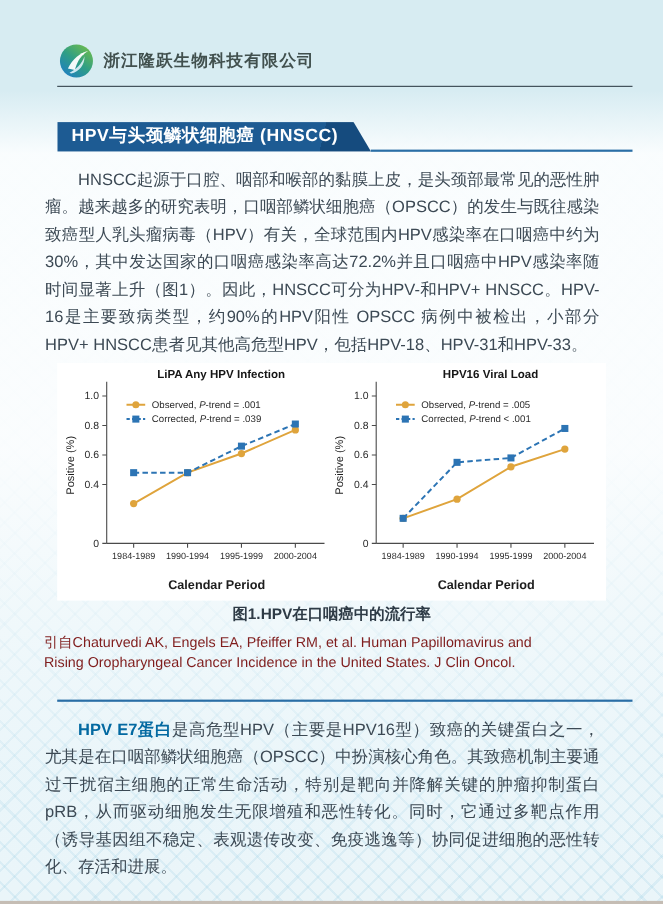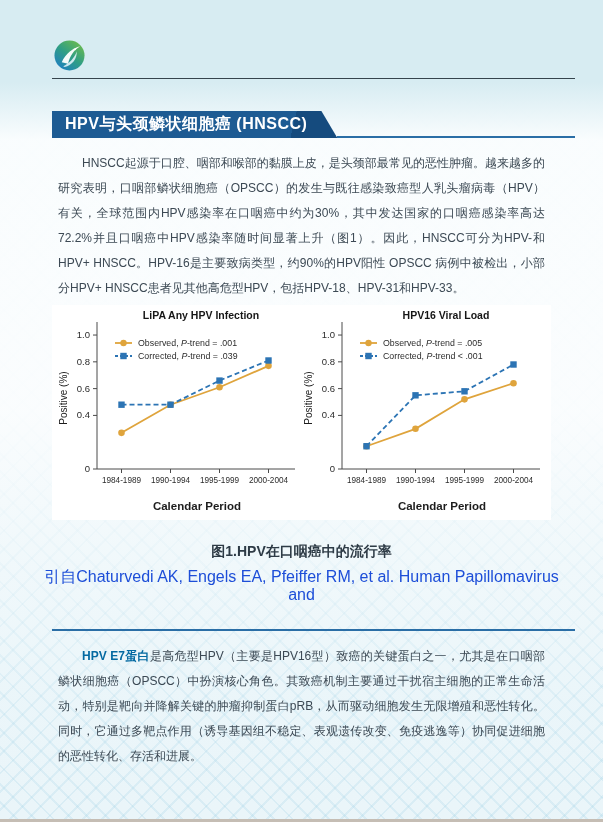--- a/index.html
+++ b/index.html
@@ -23,47 +23,48 @@
   .section-head{display:flex;align-items:flex-end;margin:32px 28px 0 52px;}
   .banner{
     background:linear-gradient(103deg,#1d5b93 0 84%,#154b7e 84%);
     color:#fff;font-weight:bold;font-size:16px;letter-spacing:0.5px;
     padding:4px 30px 5px 13px;
     clip-path:polygon(0 0, calc(100% - 16px) 0, 100% 100%, 0 100%);
     line-height:18px;
   }
   .head-line{flex:1;height:2px;background:#2a6ea6;}
   .para{
-    margin:13px 58px 0 58px;font-size:12px;line-height:25px;
+    margin:13px 58px 0 41px;font-size:15px;line-height:25px;
     text-align:justify;color:#3c4954;text-indent:2em;
   }
   .para .lead{font-weight:bold;color:#0369a1;}
   .figure-panel{margin:4px 52px 0 52px;background:#ffffff;display:flex;justify-content:space-between;padding:2px 5px;}
-  .figure-caption{margin-top:23px;text-align:center;font-size:14px;font-weight:bold;color:#2e3b46;}
-  .figure-citation{margin:7px 40px 0 40px;text-align:center;font-size:16px;line-height:17.5px;color:#1d4ed8;}
+  .figure-caption{margin-top:4px;text-align:center;font-size:14px;font-weight:bold;color:#2e3b46;}
+  .figure-citation{margin:7px 40px 0 40px;font-size:13px;line-height:17.5px;color:#7f1d1d;}
   .figure-citation span{display:block;}
   svg text{font-family:"Liberation Sans","DejaVu Sans",sans-serif;}
 </style>
 </head>
 <body>
 
 <div class="header">
   <svg width="31" height="31" viewBox="0 0 32 32">
     <defs>
       <linearGradient id="logoGrad" x1="0.85" y1="0.05" x2="0.15" y2="0.95">
         <stop offset="0" stop-color="#6cbb4e"></stop>
         <stop offset="0.5" stop-color="#2f9e85"></stop>
         <stop offset="1" stop-color="#1f7fc2"></stop>
       </linearGradient>
     </defs>
     <circle cx="16" cy="16" r="15.5" fill="url(#logoGrad)"></circle>
     <path d="M8 23 C 12 14, 20 8, 27 6.5 C 21 10, 16.5 16, 14.5 24.5 Z" fill="#ffffff" opacity="0.95"></path>
     <path d="M9.5 27 C 15 24.5, 21.5 18.5, 23.5 11.5 C 24 19.5, 18.5 26, 11 27.8 Z" fill="#eaf7ff" opacity="0.85"></path>
     <path d="M19 9.5 l4.5 -1.5 l-1.2 2.6 Z" fill="#ffffff" opacity="0.9"></path>
   </svg>
+  <span class="company-name">浙江隆跃生物科技有限公司</span>
 </div>
 <div class="header-rule"></div>
 
 <div class="section-head">
   <div class="banner">HPV与头颈鳞状细胞癌 (HNSCC)</div>
   <div class="head-line"></div>
 </div>
 
 <p class="para"><span>HNSCC起源于口腔、咽部和喉部的黏膜上皮，是头颈部最常见的恶性肿瘤。越来越多的研究表明，口咽部鳞状细胞癌（OPSCC）的发生与既往感染致癌型人乳头瘤病毒（HPV）有关，全球范围内HPV感染率在口咽癌中约为30%，其中发达国家的口咽癌感染率高达72.2%并且口咽癌中HPV感染率随时间显著上升（图1）。因此，HNSCC可分为HPV-和HPV+ HNSCC。HPV-16是主要致病类型，约90%的HPV阳性 OPSCC 病例中被检出，小部分HPV+ HNSCC患者见其他高危型HPV，包括HPV-18、HPV-31和HPV-33。</span></p>
 
@@ -148,20 +149,21 @@
         <text x="81" y="39" font-size="8.8" fill="#2b2b2b"><tspan>Observed, </tspan><tspan font-style="italic">P</tspan><tspan>-trend = .005</tspan></text>
         <line x1="58" y1="49" x2="75" y2="49" stroke="#2C74B4" stroke-width="1.8" stroke-dasharray="3 2"></line>
         <rect x="63.3" y="45.8" width="6.4" height="6.4" fill="#2C74B4"></rect>
         <text x="81" y="52" font-size="8.8" fill="#2b2b2b"><tspan>Corrected, </tspan><tspan font-style="italic">P</tspan><tspan>-trend &lt; .001</tspan></text>
       </svg></div>
 </div>
 
 <div class="figure-caption">图1.HPV在口咽癌中的流行率</div>
 <div class="figure-citation">
   <span>引自Chaturvedi AK, Engels EA, Pfeiffer RM, et al. Human Papillomavirus and</span>
+  <span>Rising Oropharyngeal Cancer Incidence in the United States. J Clin Oncol.</span>
 </div>
 
 <div class="section-head" style="margin-top:26px;">
   <div class="head-line"></div>
 </div>
 
 <p class="para"><span class="lead">HPV E7蛋白</span><span>是高危型HPV（主要是HPV16型）致癌的关键蛋白之一，尤其是在口咽部鳞状细胞癌（OPSCC）中扮演核心角色。其致癌机制主要通过干扰宿主细胞的正常生命活动，特别是靶向并降解关键的肿瘤抑制蛋白pRB，从而驱动细胞发生无限增殖和恶性转化。同时，它通过多靶点作用（诱导基因组不稳定、表观遗传改变、免疫逃逸等）协同促进细胞的恶性转化、存活和进展。</span></p>
 
 <div class="bottom-line"></div>
 

